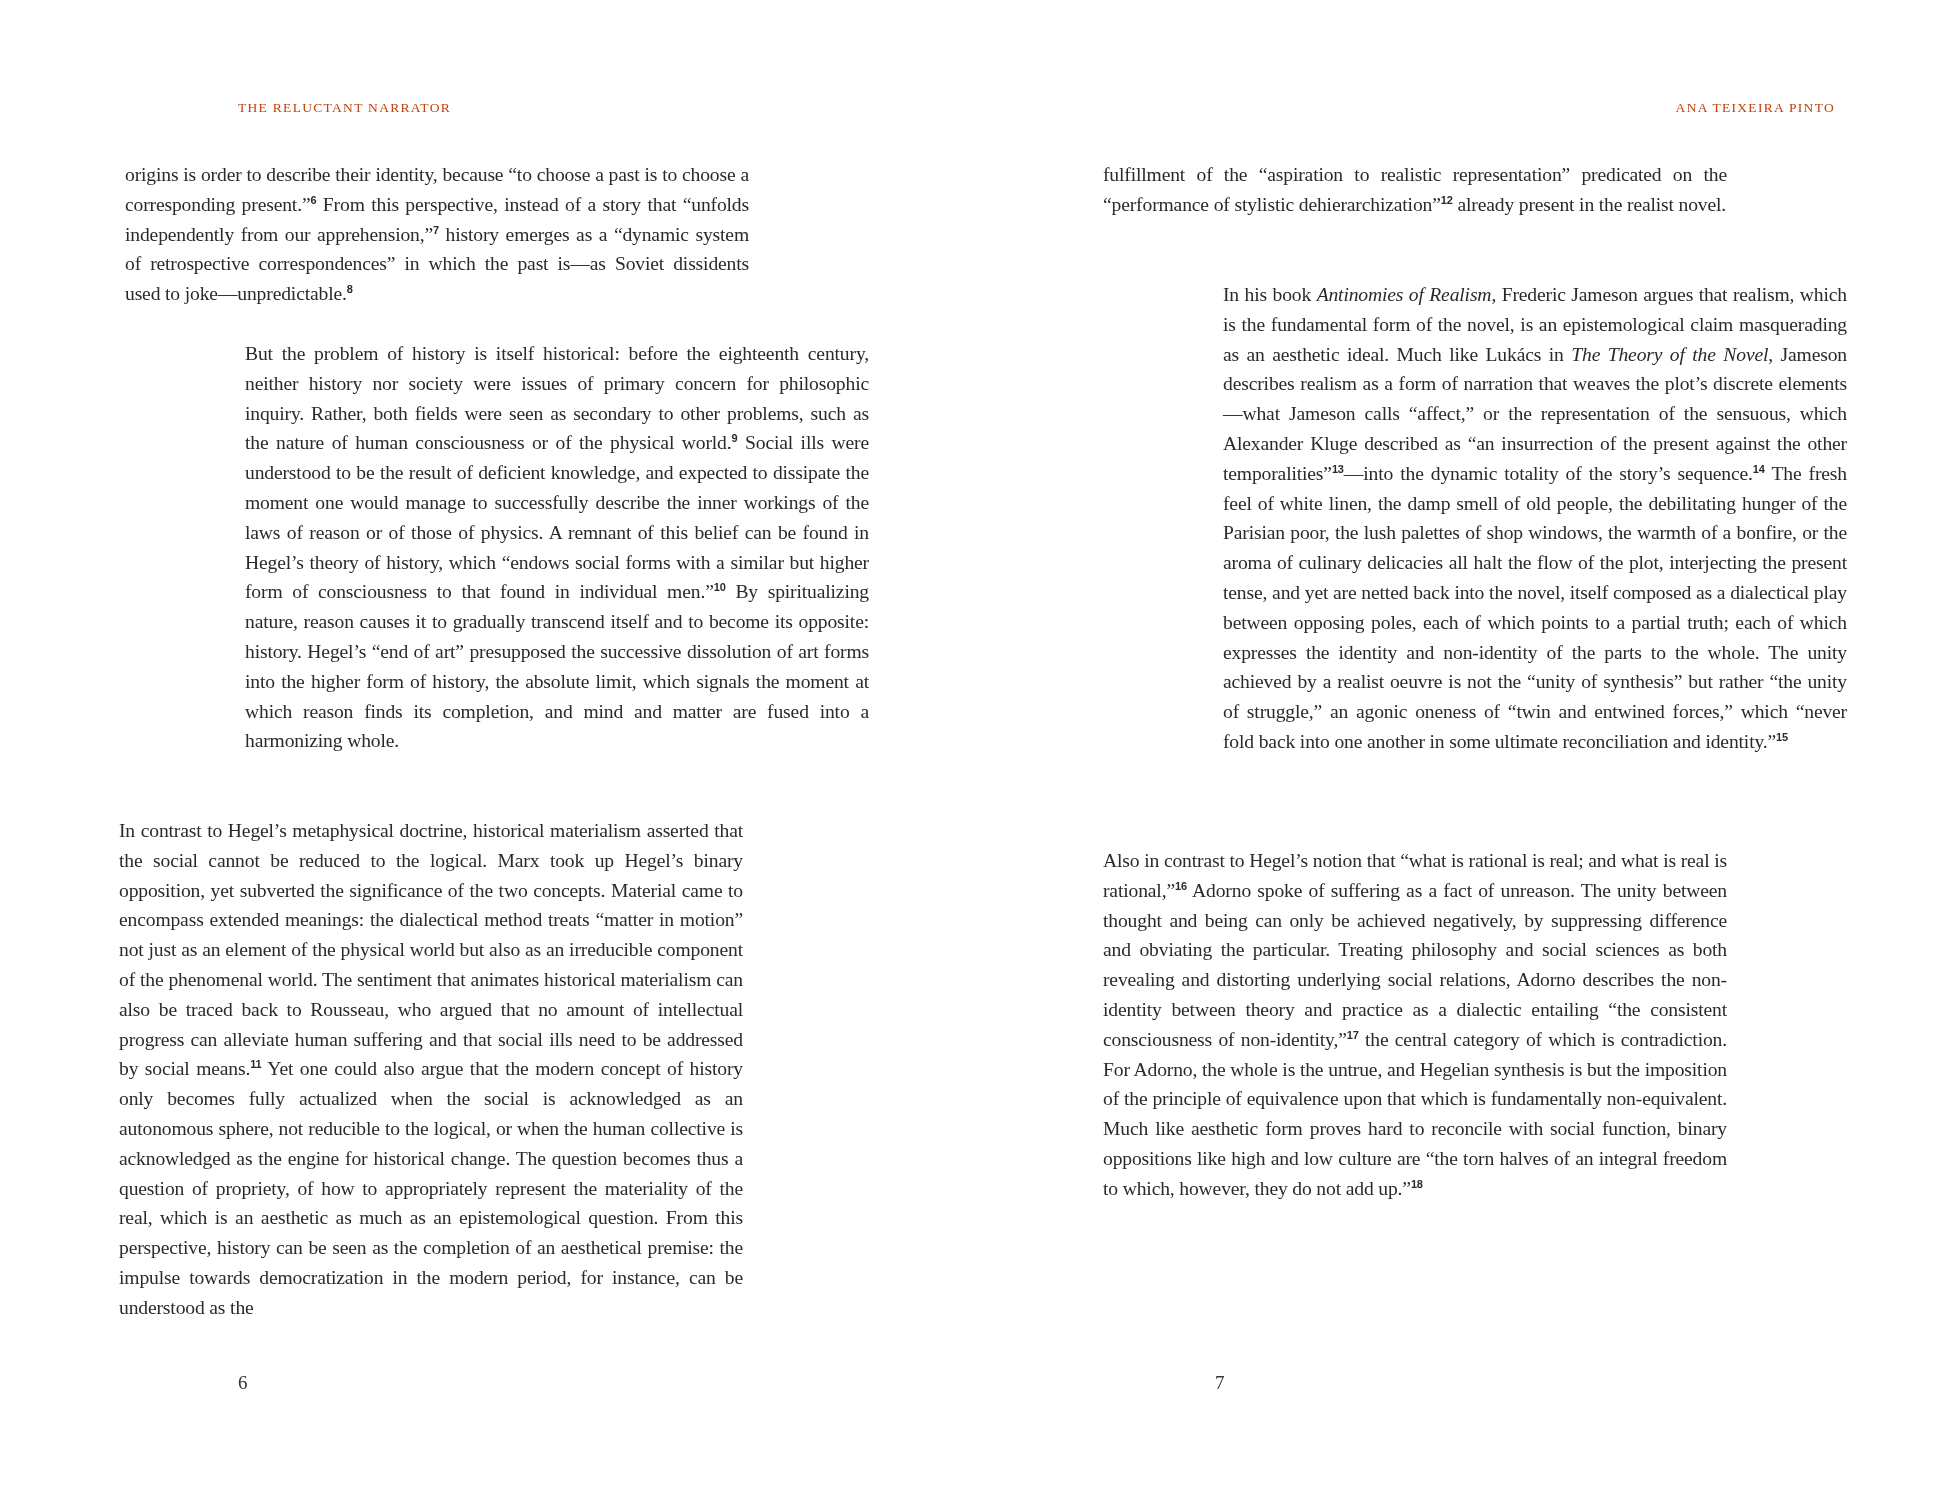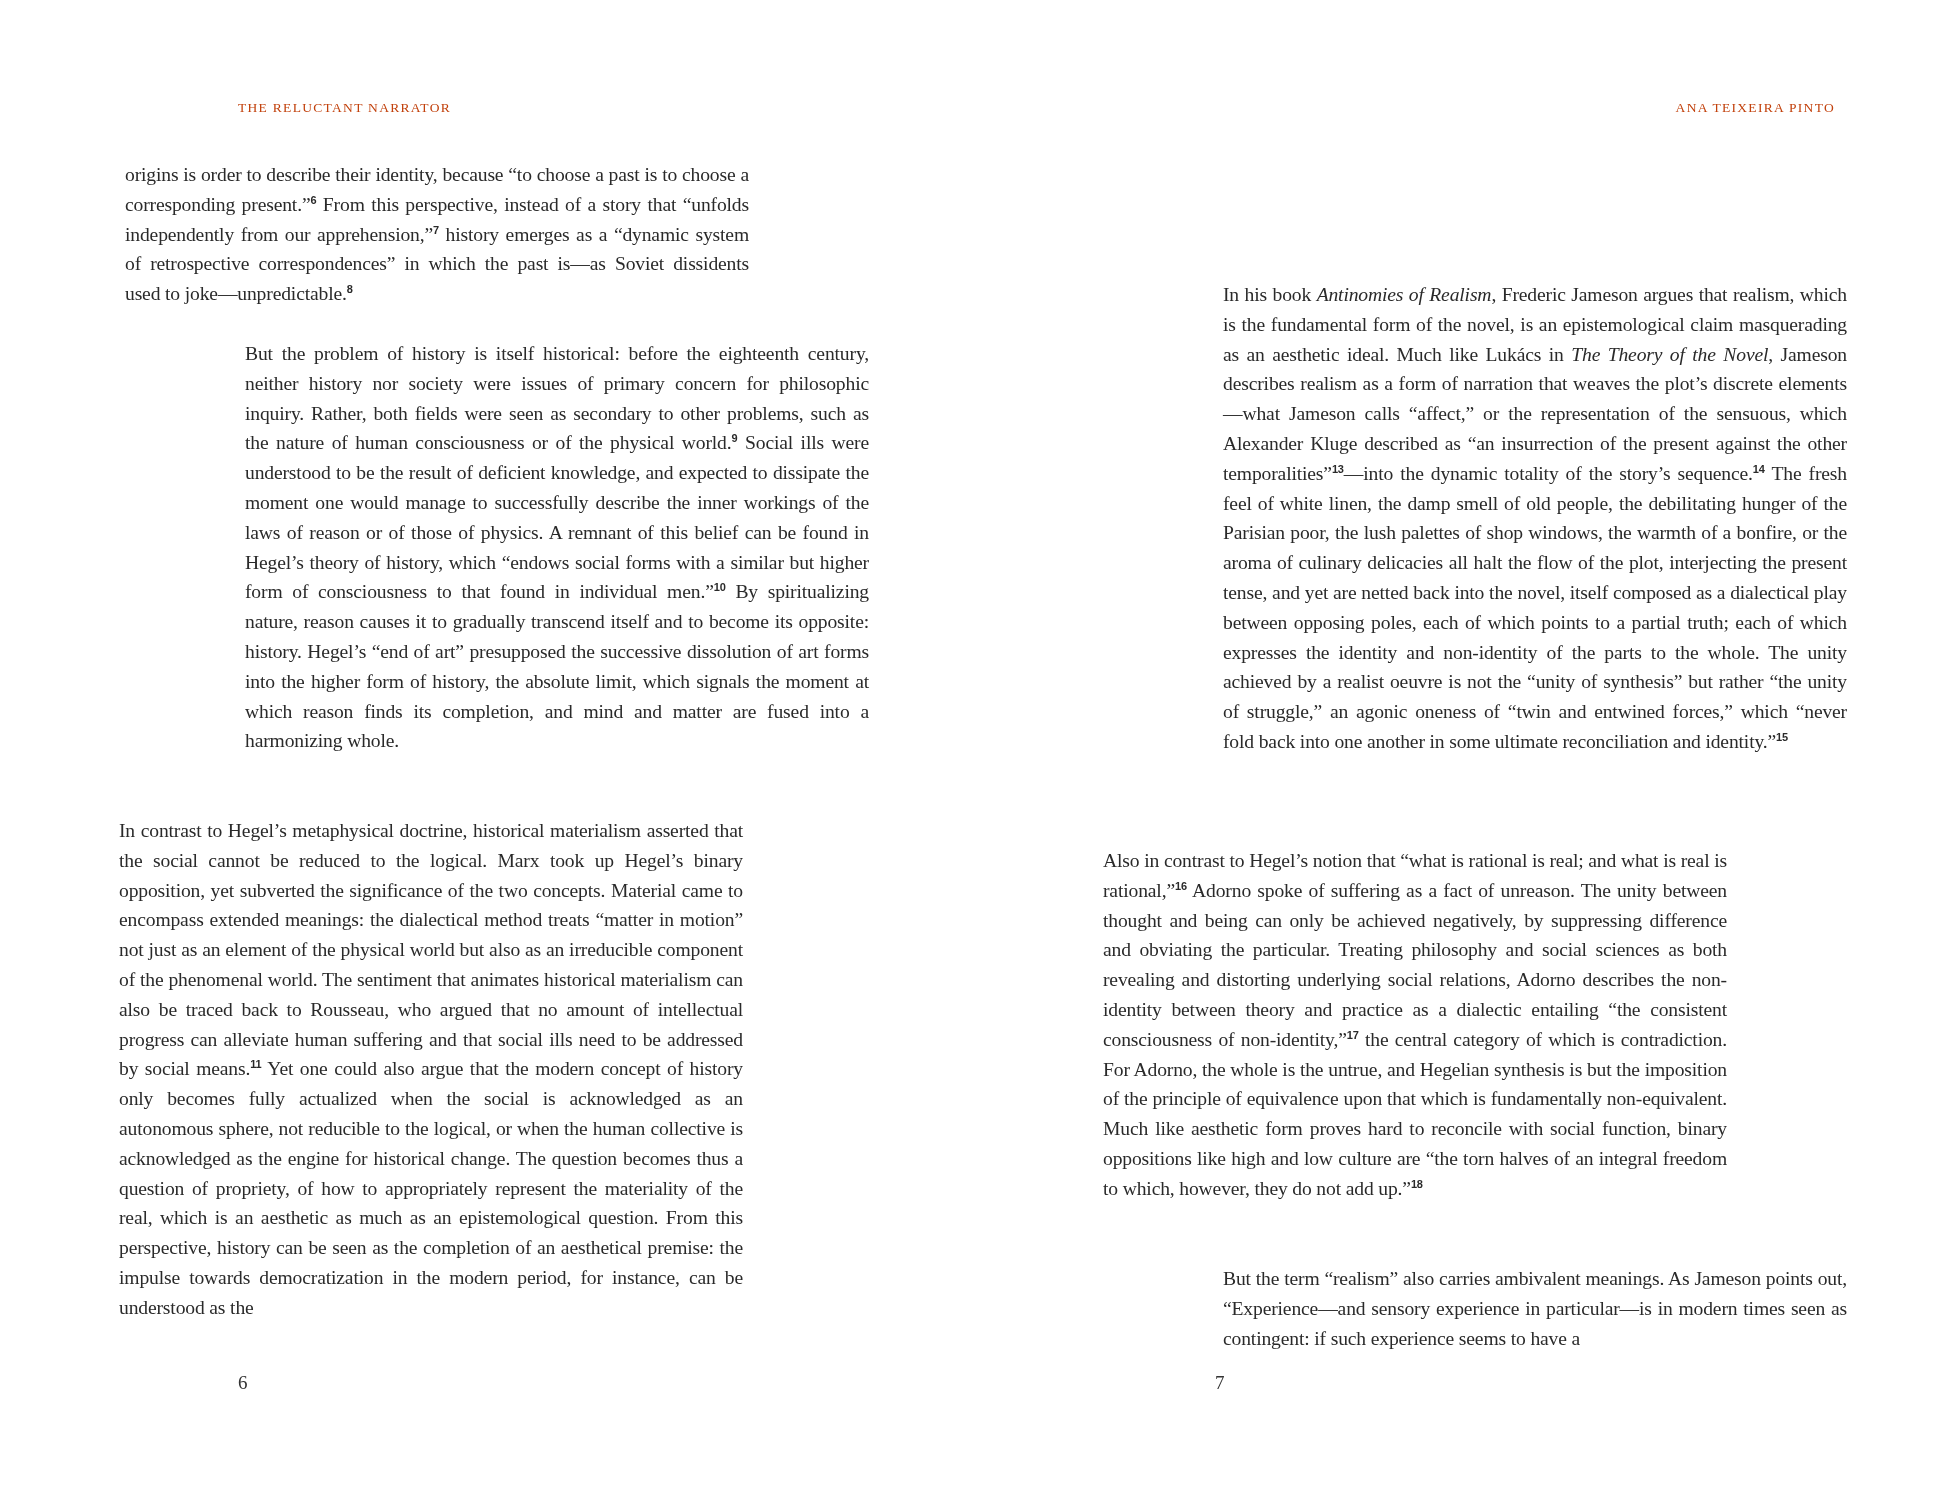--- a/index.html
+++ b/index.html
@@ -62,26 +62,26 @@
     <div class="text L3 rich">
         <p class="last">In contrast to Hegel’s metaphysical doctrine, historical materialism asserted that the social cannot be reduced to the logical. Marx took up Hegel’s binary opposition, yet subverted the significance of the two concepts. Material came to encompass extended meanings: the dialectical method treats “matter in motion” not just as an element of the physical world but also as an irreducible component of the phenomenal world. The sentiment that animates historical materialism can also be traced back to Rousseau, who argued that no amount of intellectual progress can alleviate human suffering and that social ills need to be addressed by social means.<sup>11</sup> Yet one could also argue that the modern concept of history only becomes fully actualized when the social is acknowledged as an autonomous sphere, not reducible to the logical, or when the human collective is acknowledged as the engine for historical change. The question becomes thus a question of propriety, of how to appropriately represent the materiality of the real, which is an aesthetic as much as an epistemological question. From this perspective, history can be seen as the completion of an aesthetical premise: the impulse towards democratization in the modern period, for instance, can be understood as the</p>
       </div>
 
     <div class="folio">6</div>
   </div>
 
   <div class="page page-right">
     <div class="running-head">ANA TEIXEIRA PINTO</div>
 
+    <div class="text R1 rich">
+        <p class="last">fulfillment of the “aspiration to realistic representation” predicated on the “performance of stylistic dehierarchization”<sup>12</sup> already present in the realist novel.</p>
+      </div>
     <div class="text R2 rich">
         <p class="last">In his book <em>Antinomies of Realism</em>, Frederic Jameson argues that realism, which is the fundamental form of the novel, is an epistemological claim masquerading as an aesthetic ideal. Much like Lukács in <em>The Theory of the Novel</em>, Jameson describes realism as a form of narration that weaves the plot’s discrete elements—what Jameson calls “affect,” or the representation of the sensuous, which Alexander Kluge described as “an insurrection of the present against the other temporalities”<sup>13</sup>—into the dynamic totality of the story’s sequence.<sup>14</sup> The fresh feel of white linen, the damp smell of old people, the debilitating hunger of the Parisian poor, the lush palettes of shop windows, the warmth of a bonfire, or the aroma of culinary delicacies all halt the flow of the plot, interjecting the present tense, and yet are netted back into the novel, itself composed as a dialectical play between opposing poles, each of which points to a partial truth; each of which expresses the identity and non-identity of the parts to the whole. The unity achieved by a realist oeuvre is not the “unity of synthesis” but rather “the unity of struggle,” an agonic oneness of “twin and entwined forces,” which “never fold back into one another in some ultimate reconciliation and identity.”<sup>15</sup></p>
       </div>
     <div class="text R3 rich">
         <p class="last">Also in contrast to Hegel’s notion that “what is rational is real; and what is real is rational,”<sup>16</sup> Adorno spoke of suffering as a fact of unreason. The unity between thought and being can only be achieved negatively, by suppressing difference and obviating the particular. Treating philosophy and social sciences as both revealing and distorting underlying social relations, Adorno describes the non-identity between theory and practice as a dialectic entailing “the consistent consciousness of non-identity,”<sup>17</sup> the central category of which is contradiction. For Adorno, the whole is the untrue, and Hegelian synthesis is but the imposition of the principle of equivalence upon that which is fundamentally non-equivalent. Much like aesthetic form proves hard to reconcile with social function, binary oppositions like high and low culture are “the torn halves of an integral freedom to which, however, they do not add up.”<sup>18</sup></p>
-      </div>
-    <div class="text R4 rich">
-        <p class="last">But the term “realism” also carries ambivalent meanings. As Jameson points out, “Experience—and sensory experience in particular—is in modern times seen as contingent: if such experience seems to have a</p>
       </div>
 
     <div class="folio">7</div>
   </div>
 
 </div>
 
 </body></html>

